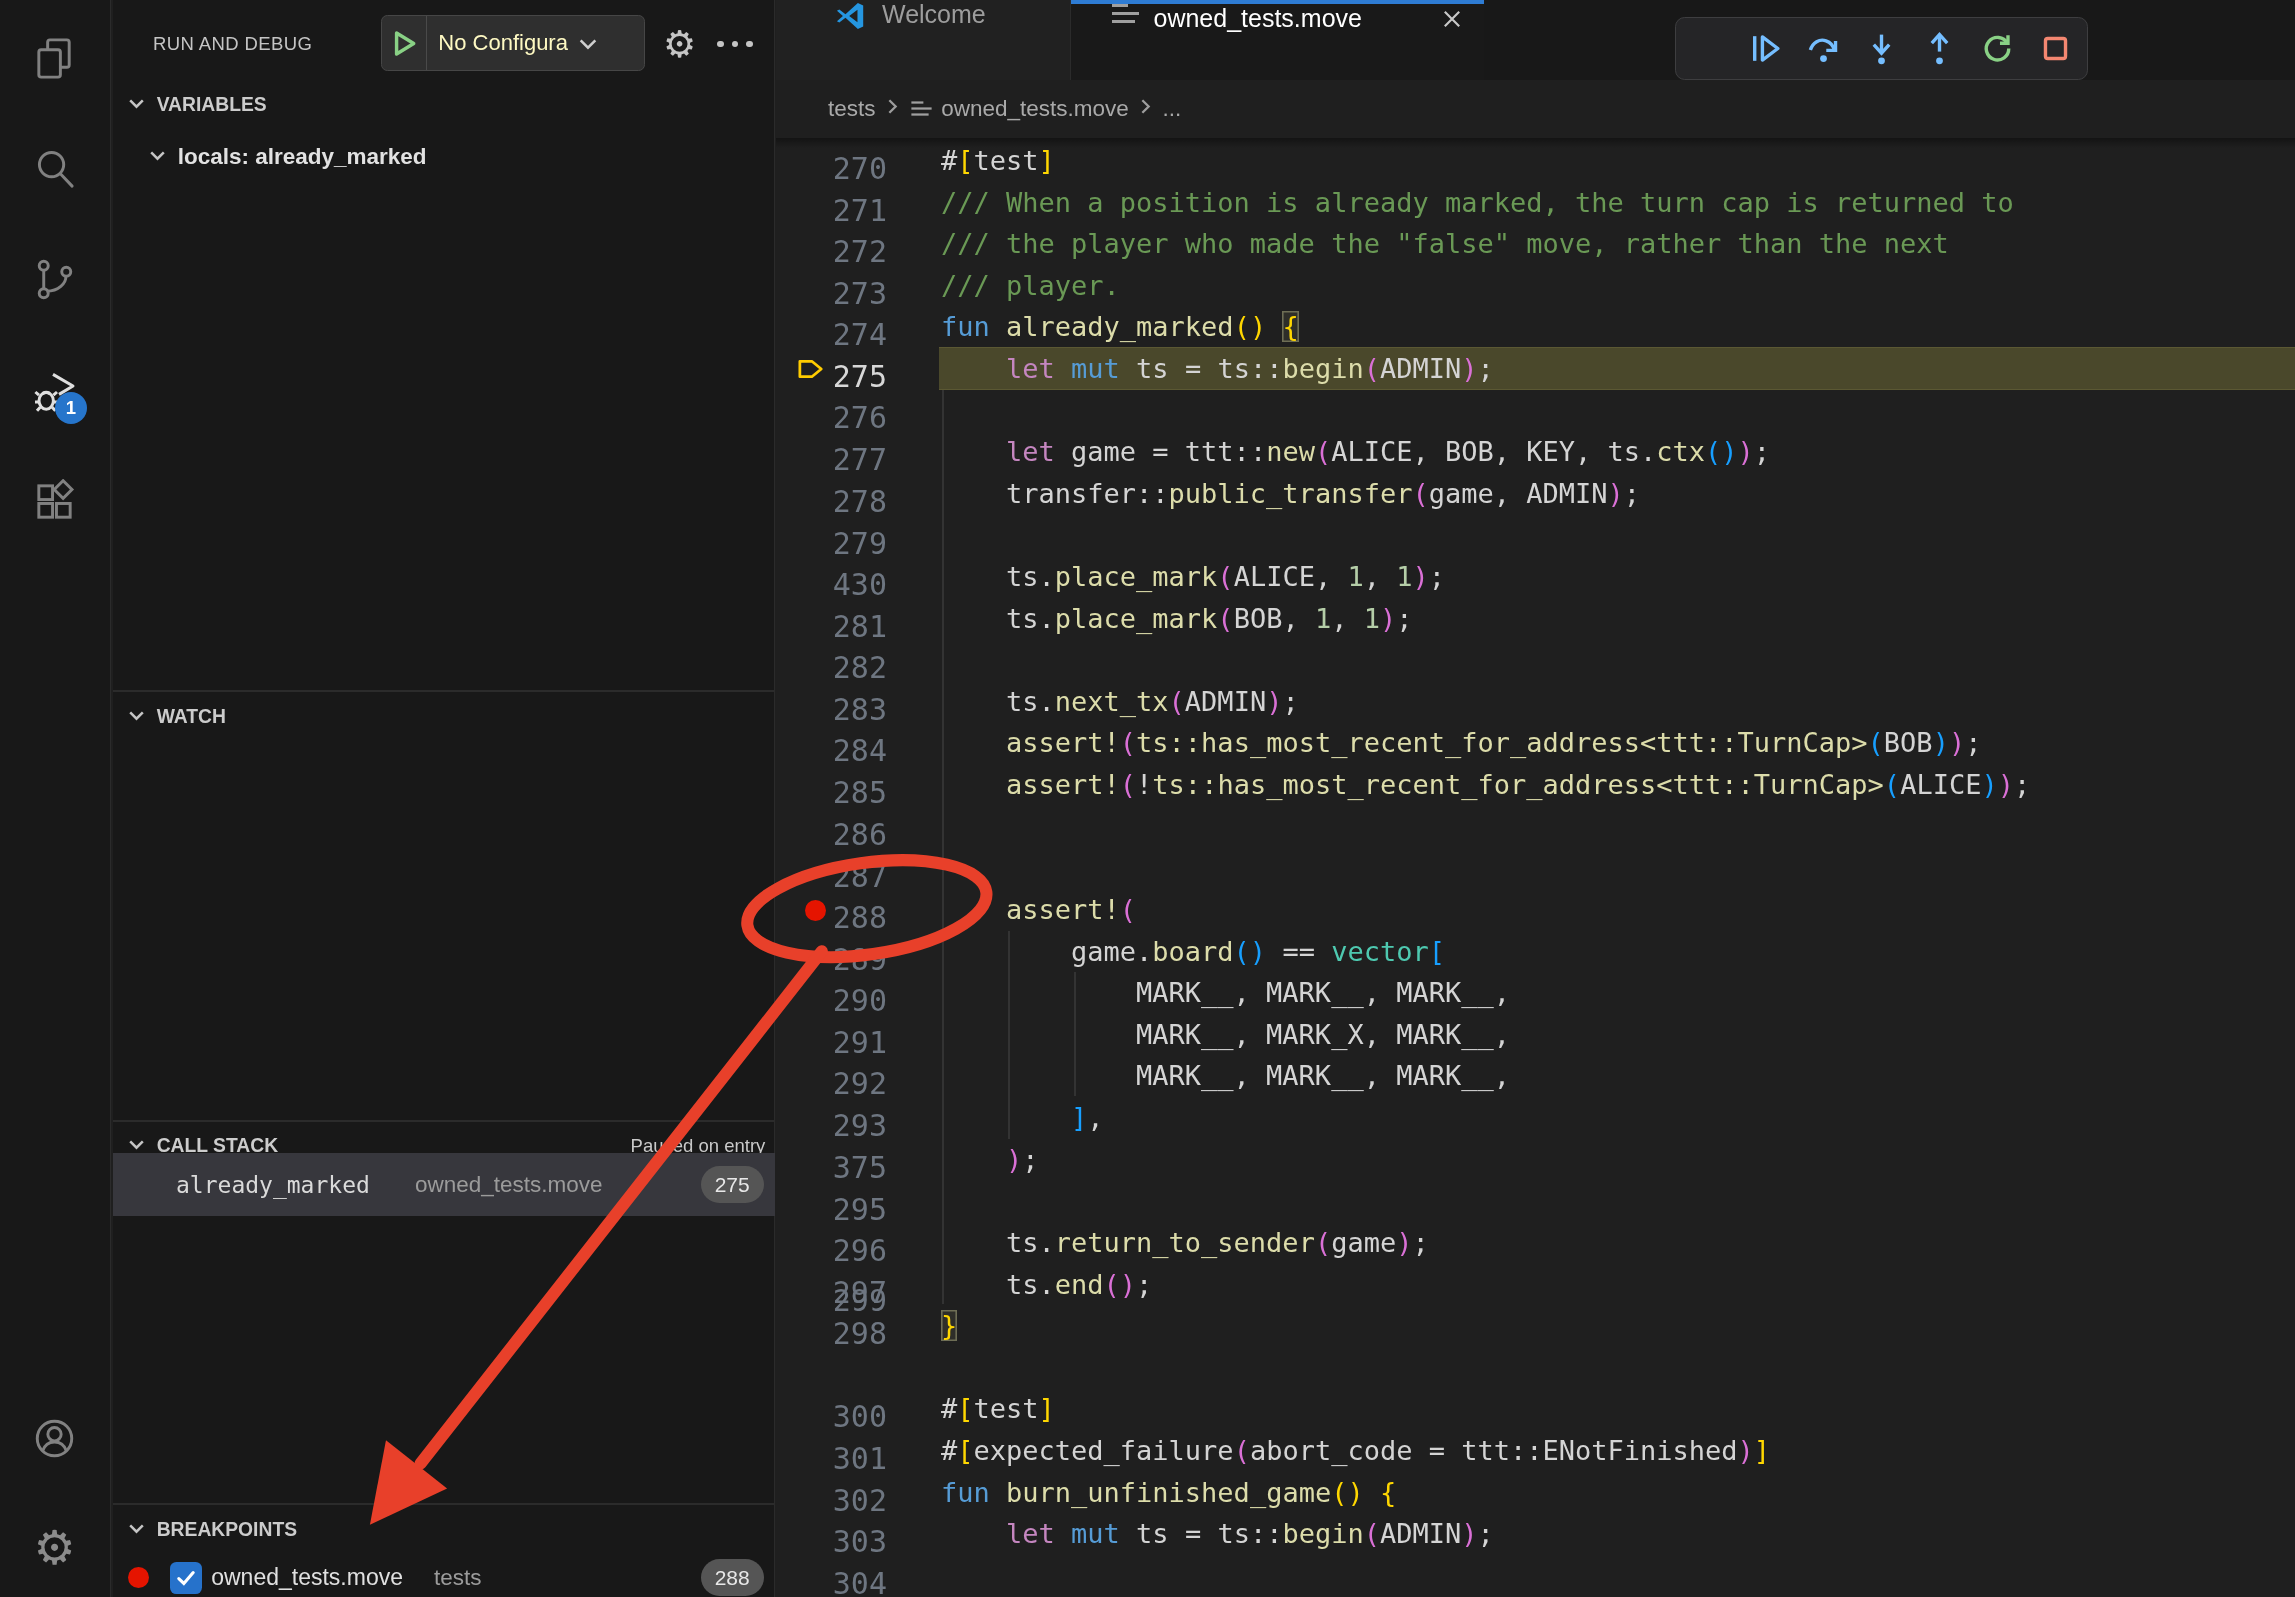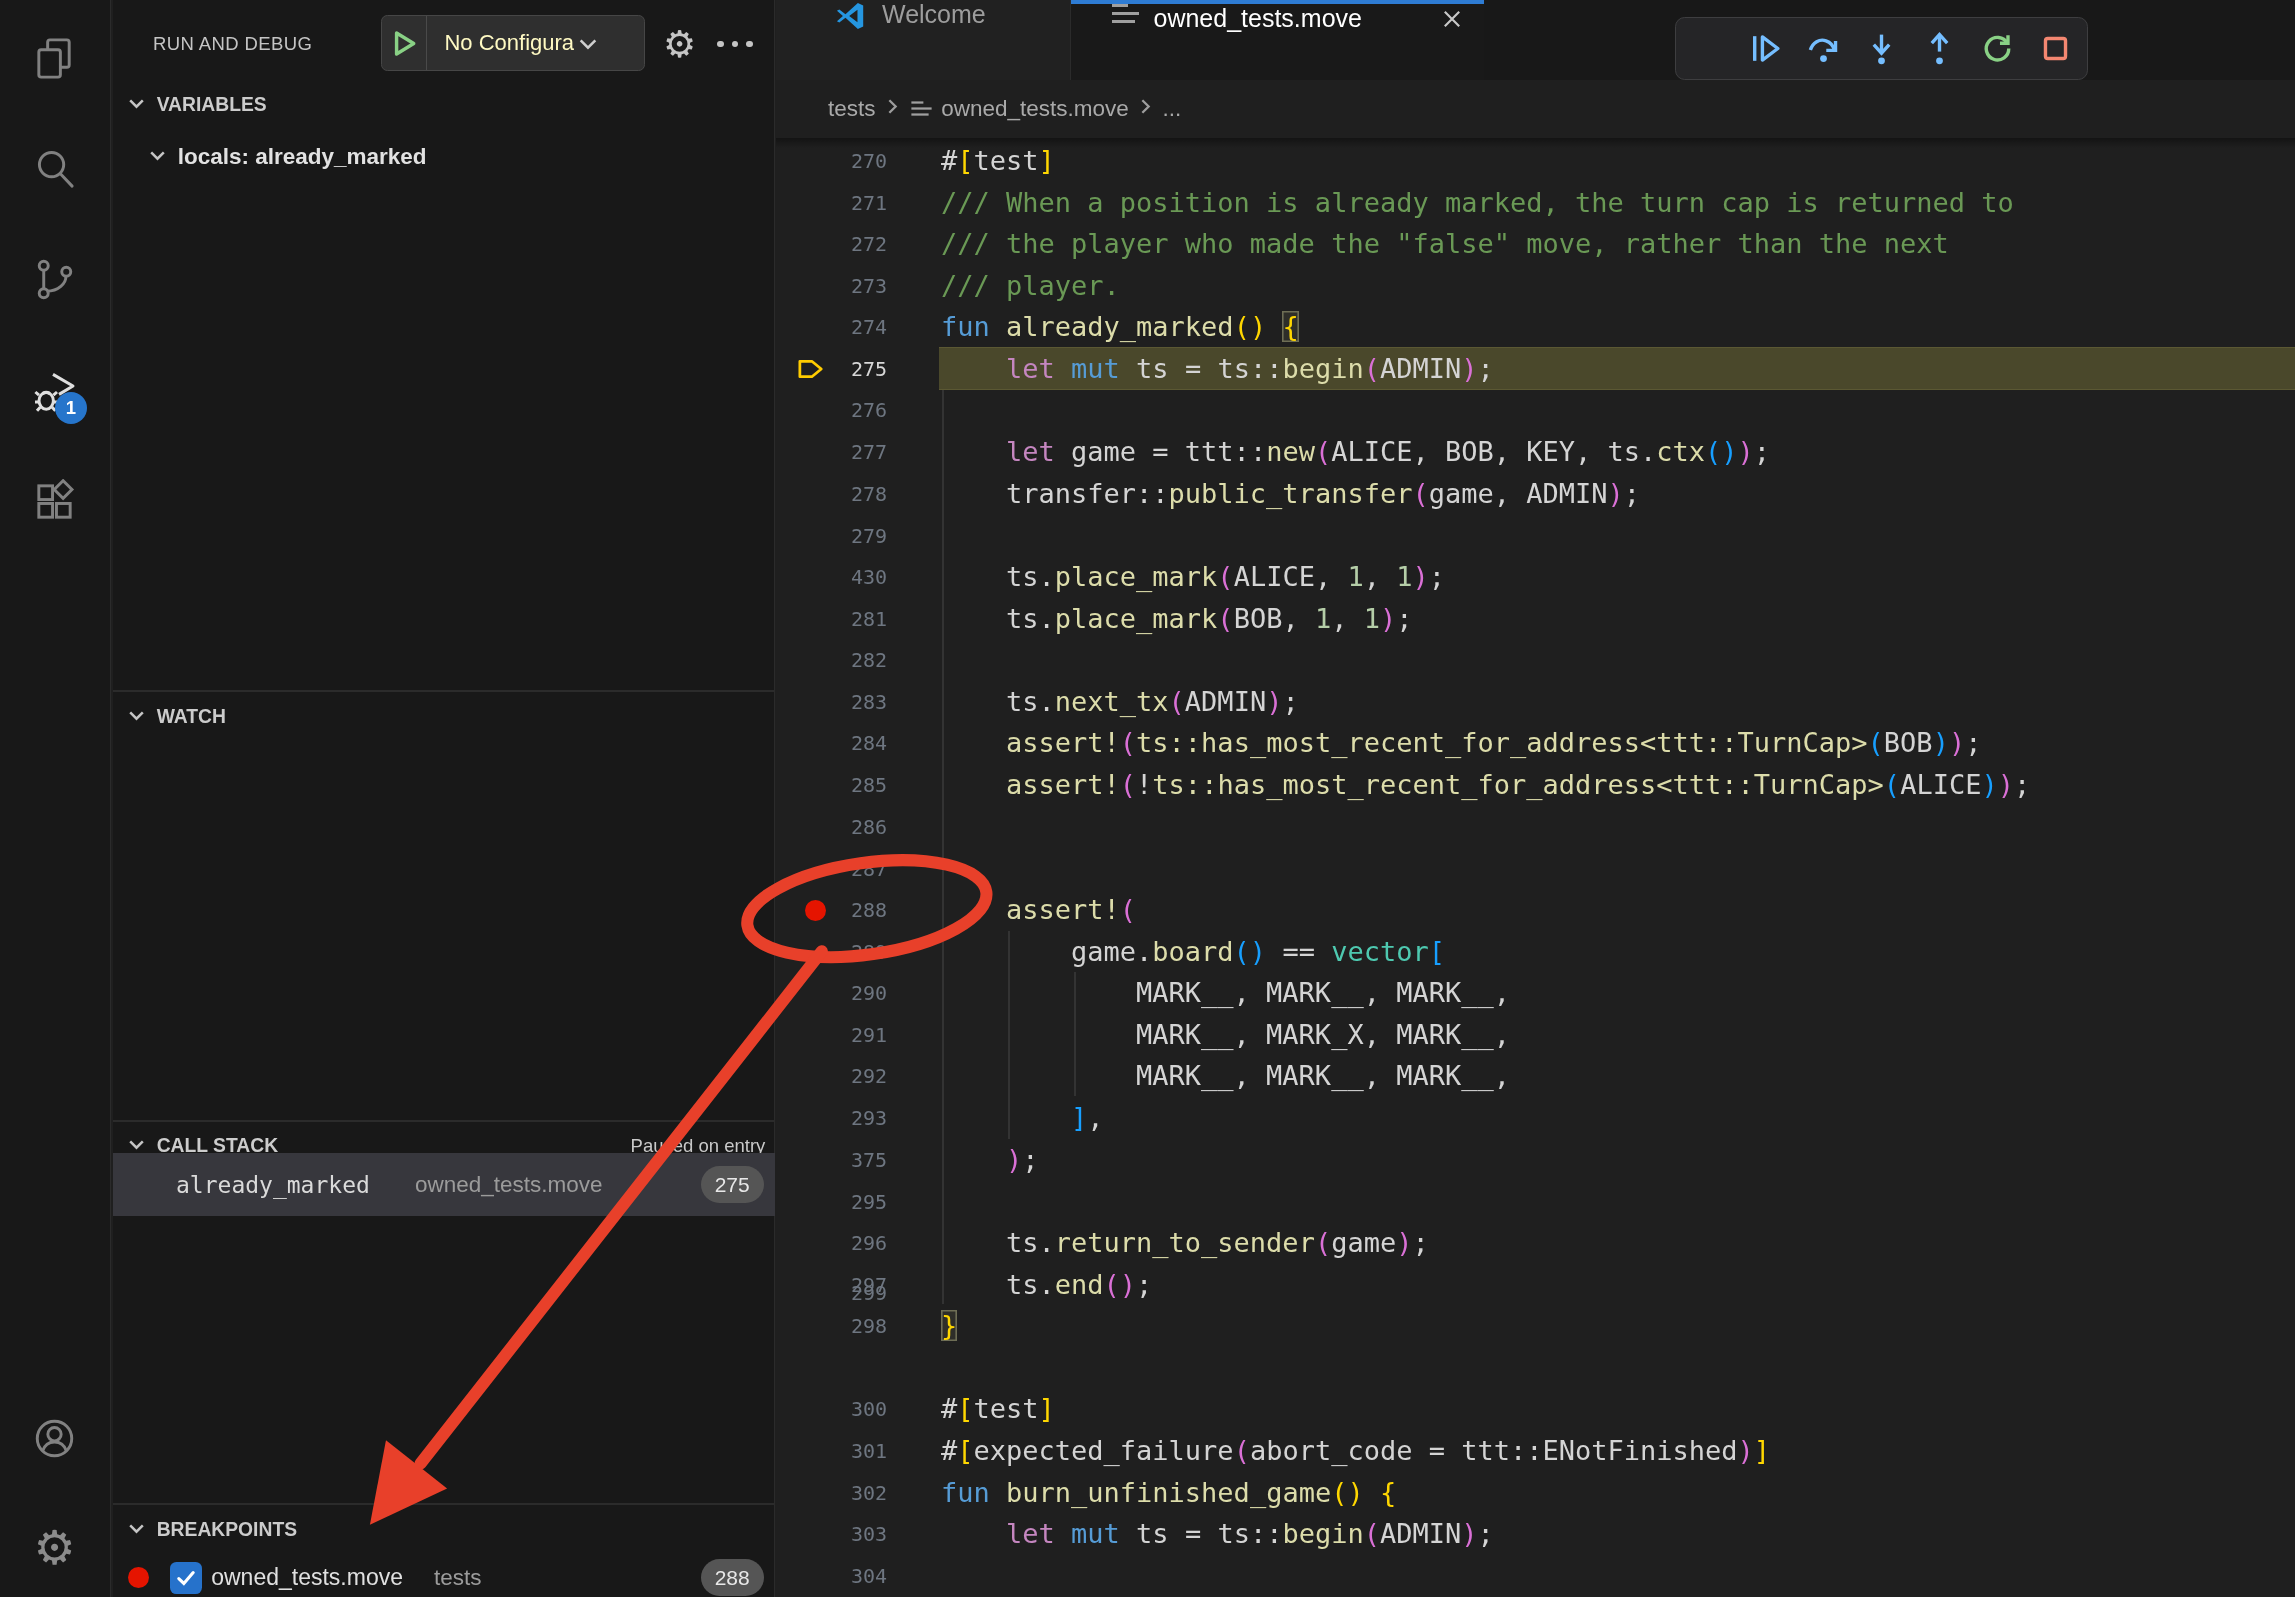--- a/index.html
+++ b/index.html
@@ -13,21 +13,21 @@
              display:flex; align-items:center; justify-content:center; cursor:pointer; }
   .ab-item svg { stroke:#818181; fill:none; stroke-width:1.5; }
   .ab-item.active svg { stroke:#dfdfdf; }
   .ab-badge { position:absolute; left:55px; top:45px; width:32px; height:32px; border-radius:50%;
               background:#2675cb; color:#fff; font-size:18.5px; font-weight:bold;
               display:flex; align-items:center; justify-content:center; }
   .gear-glyph { font-size:47px; color:#8b8b8b; line-height:1; }
 
   
   #sidebar { position:absolute; left:113px; top:0; width:662px; height:1597px;
-             background:#181818; border-right:1.6px solid #2b2b2b; color:#cccccc;text-align:center; }
+             background:#181818; border-right:1.6px solid #2b2b2b; color:#cccccc; }
   .sb-title { position:absolute; left:40px; top:0; height:88px; display:flex; align-items:center;
               font-size:18.5px; letter-spacing:0.4px; color:#c5c5c5; }
   #run-config-btn { position:absolute; left:268px; top:15.3px; width:264px; height:56px;
                     background:#2f2f2f; border:0.8px solid #464646; border-radius:6.4px;
                     display:flex; align-items:center; cursor:pointer; }
   #run-config-btn .play-seg { width:45px; height:100%; display:flex; align-items:center;
                               justify-content:center; border-right:0.8px solid #4a4a4a; }
   #run-config-btn .cfg-label { margin-left:11.3px; width:142px; overflow:hidden; white-space:nowrap;
                                font-size:22px; color:#fef9c3; }
   .hdr-icon { position:absolute; top:0; height:88px; display:flex; align-items:center;
@@ -98,22 +98,22 @@
                    display:flex; align-items:center; padding:0 13px; gap:21px; z-index:20; }
   .dbg-btn { width:39px; height:39px; display:flex; align-items:center; justify-content:center;
              cursor:pointer; }
   .dbg-btn svg { fill:none; }
 
   
   #current-line { position:absolute; left:163px; top:347px; width:1356px; height:43px;
                   background:#4a482b; border-top:1.6px solid #5b5833; border-bottom:1.6px solid #5b5833; }
   .code-row { position:absolute; left:0; width:1519px; height:42px; }
   .code-row .ln { position:absolute; left:16px; width:95px; text-align:right;
-                  font-family:"DejaVu Sans Mono",monospace; font-size:20px; line-height:42px;
-                  color:#6e7681; cursor:pointer; }
+                  font-family:"DejaVu Sans Mono",monospace; font-size:30px; line-height:42px;
+                  color:#6e7681; cursor:pointer;margin-top:8px; }
   .code-row.current .ln { color:#d7d7d7; }
   .code-row .lc { position:absolute; left:165px; font-family:"DejaVu Sans Mono",monospace;
                   font-size:27px; line-height:42px; white-space:pre; cursor:text; }
   .gut-bp { position:absolute; left:29px; top:10.5px; width:21px; height:21px; border-radius:50%;
             background:#e51400; }
   .gut-arrow { position:absolute; left:19.3px; top:8.8px; }
   .iguide { position:absolute; width:1.6px; background:#333333; }
 
   .tok-pl{color:#d4d4d4} .tok-cm{color:#6a9955} .tok-k1{color:#569cd6} .tok-k2{color:#c586c0}
   .tok-fn{color:#dcdcaa} .tok-ty{color:#4ec9b0} .tok-nu{color:#b5cea8}

